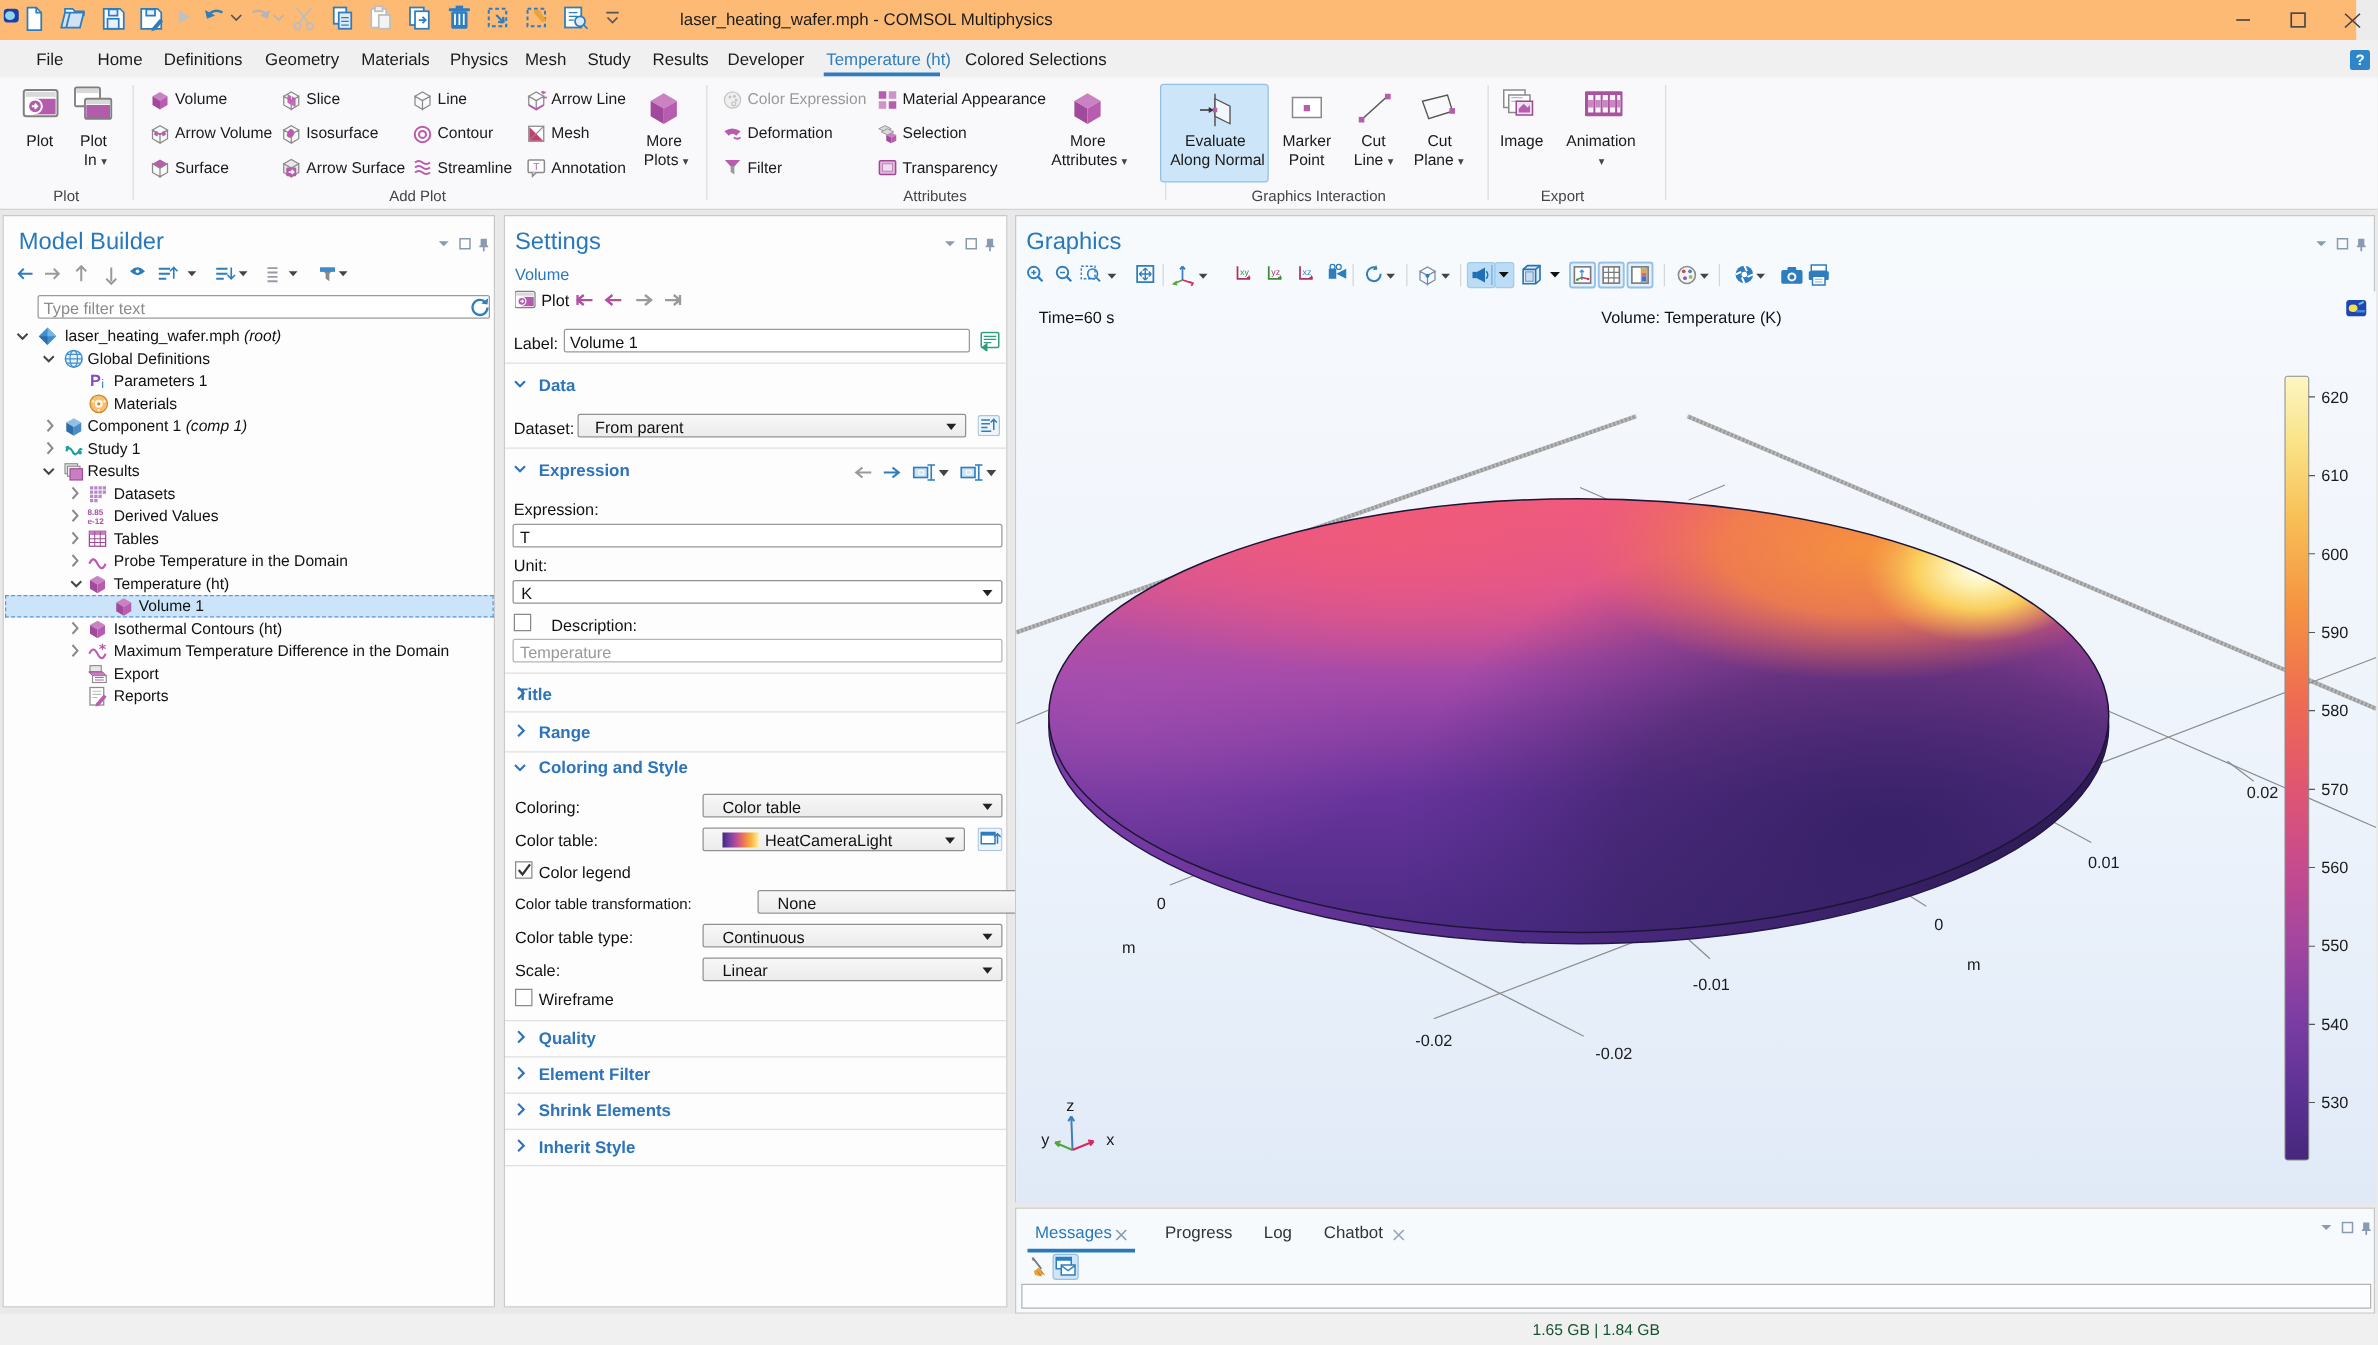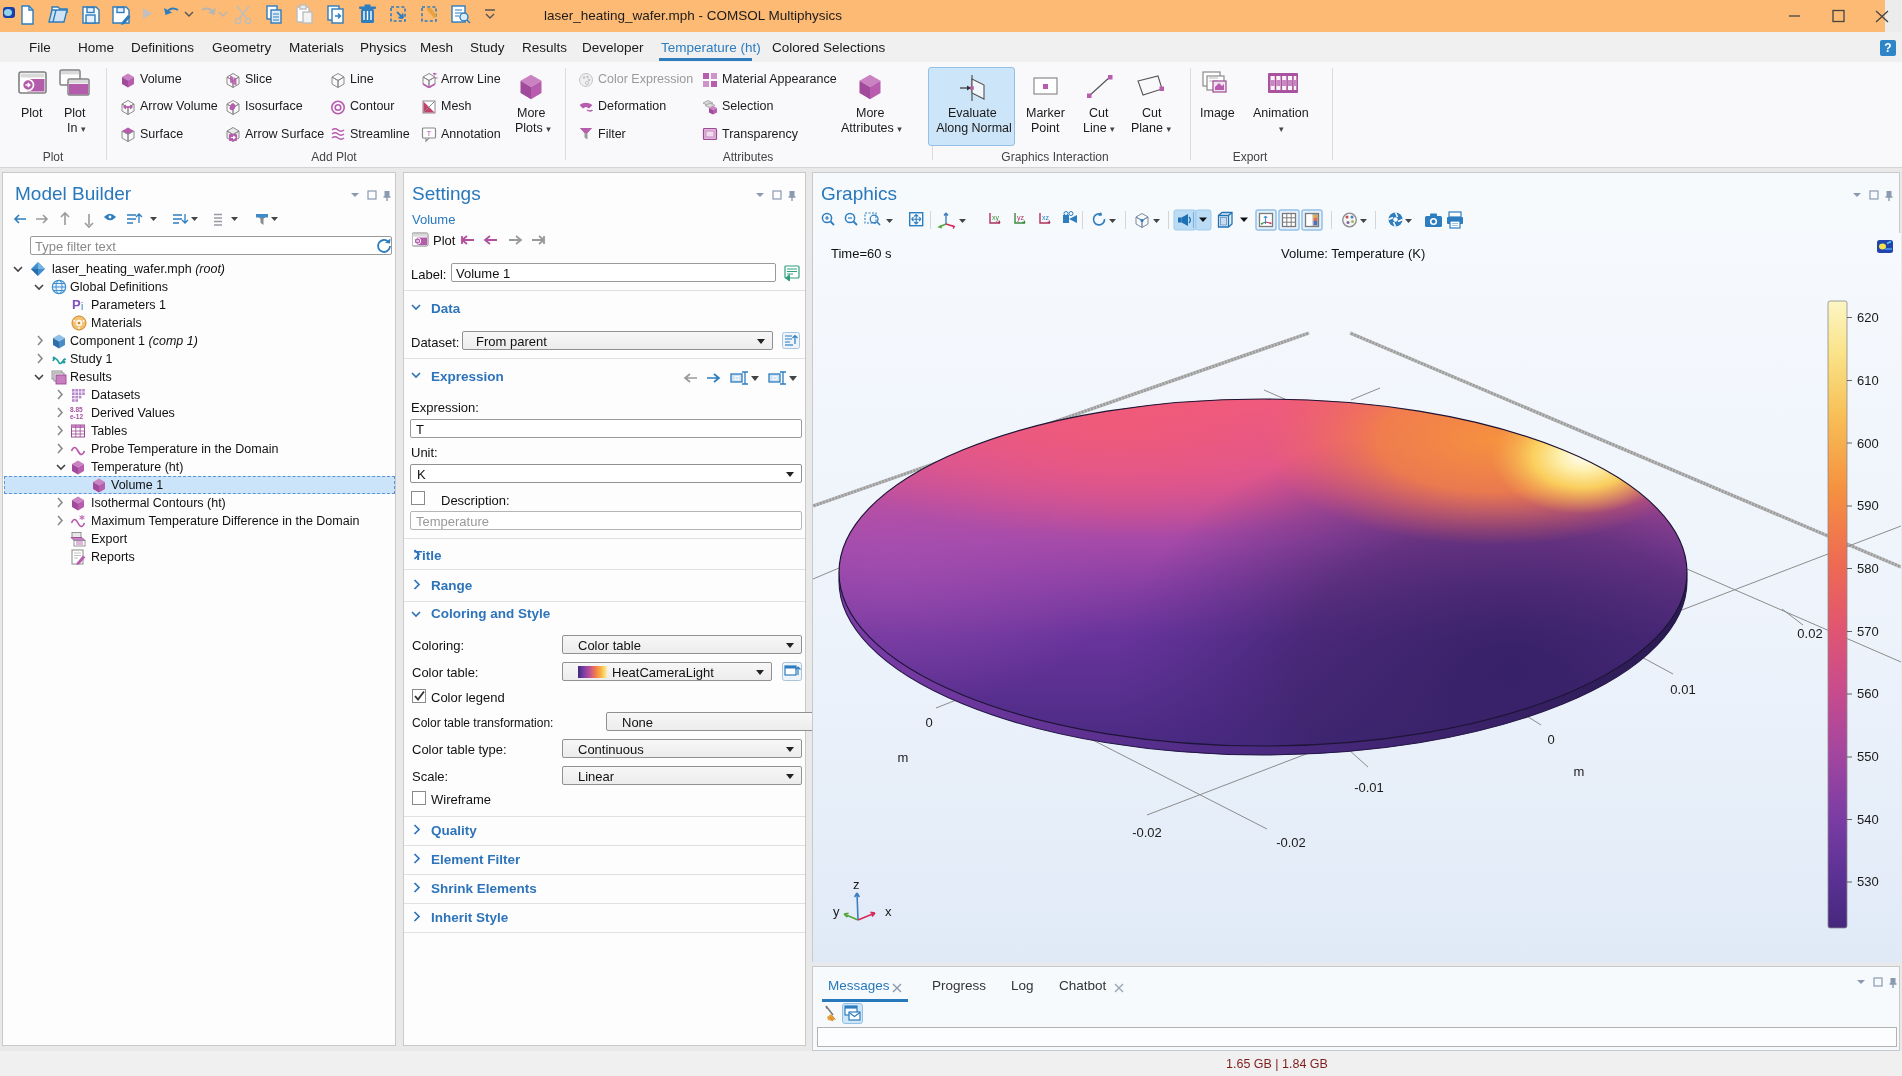--- a/index.html
+++ b/index.html
@@ -13,21 +13,21 @@
 .rgl { position:absolute; top:88px; font-size:12px; color:#444; width:200px; text-align:center; }
 .rlab { position:absolute; font-size:12.5px; color:#1a1a1a; white-space:nowrap; }
 .rlabg { position:absolute; font-size:12.5px; color:#9a9a9a; white-space:nowrap; }
 #workspace { position:absolute; left:0; top:168px; width:1902px; height:883px; background:#e9e9e9; }
 .panel { position:absolute; background:#ffffff; border:1px solid #c9c9c9; }
 .ptitle { position:absolute; font-size:19px; color:#2878bc; }
 #mb { left:2px; top:4px; width:394px; height:874px; background:#fdfdfe; }
 #settings { left:403px; top:4px; width:403px; height:874px; background:#fdfdfe; }
 #graphics { left:812px; top:4px; width:1088px; height:790px; background:#f7fafd; }
 #msgs { left:812px; top:798px; width:1088px; height:85px; background:#f7fafd; }
-#statusbar { position:absolute; left:0; top:1051px; width:1902px; height:25px; background:#f0f0f0; font-size:12.5px; color:#7f1d1d; }
+#statusbar { position:absolute; left:0; top:1051px; width:1902px; height:25px; background:#f0f0f0; font-size:12.5px; color:#14532d; }
 .field { position:absolute; background:#fff; border:1px solid #9a9a9a; border-radius:2px; font-size:13px; color:#111; }
 .combo { position:absolute; background:linear-gradient(#f7f7f7,#ececec); border:1px solid #919191; border-radius:2px; font-size:13px; color:#111; }
 .carrow { position:absolute; right:7px; top:50%; margin-top:-2px; width:0; height:0; border-left:4px solid transparent; border-right:4px solid transparent; border-top:5px solid #222; }
 .sechead { position:absolute; font-size:13.5px; font-weight:bold; color:#2e74ba; }
 .ssep { position:absolute; left:0px; width:401px; height:1px; background:#e0e0e0; }
 .chk { position:absolute; width:14px; height:14px; background:#fff; border:1px solid #8a8a8a; }
 .treelab { position:absolute; font-size:12.5px; color:#111; white-space:nowrap; }
 </style>
 </head>
 <body>

